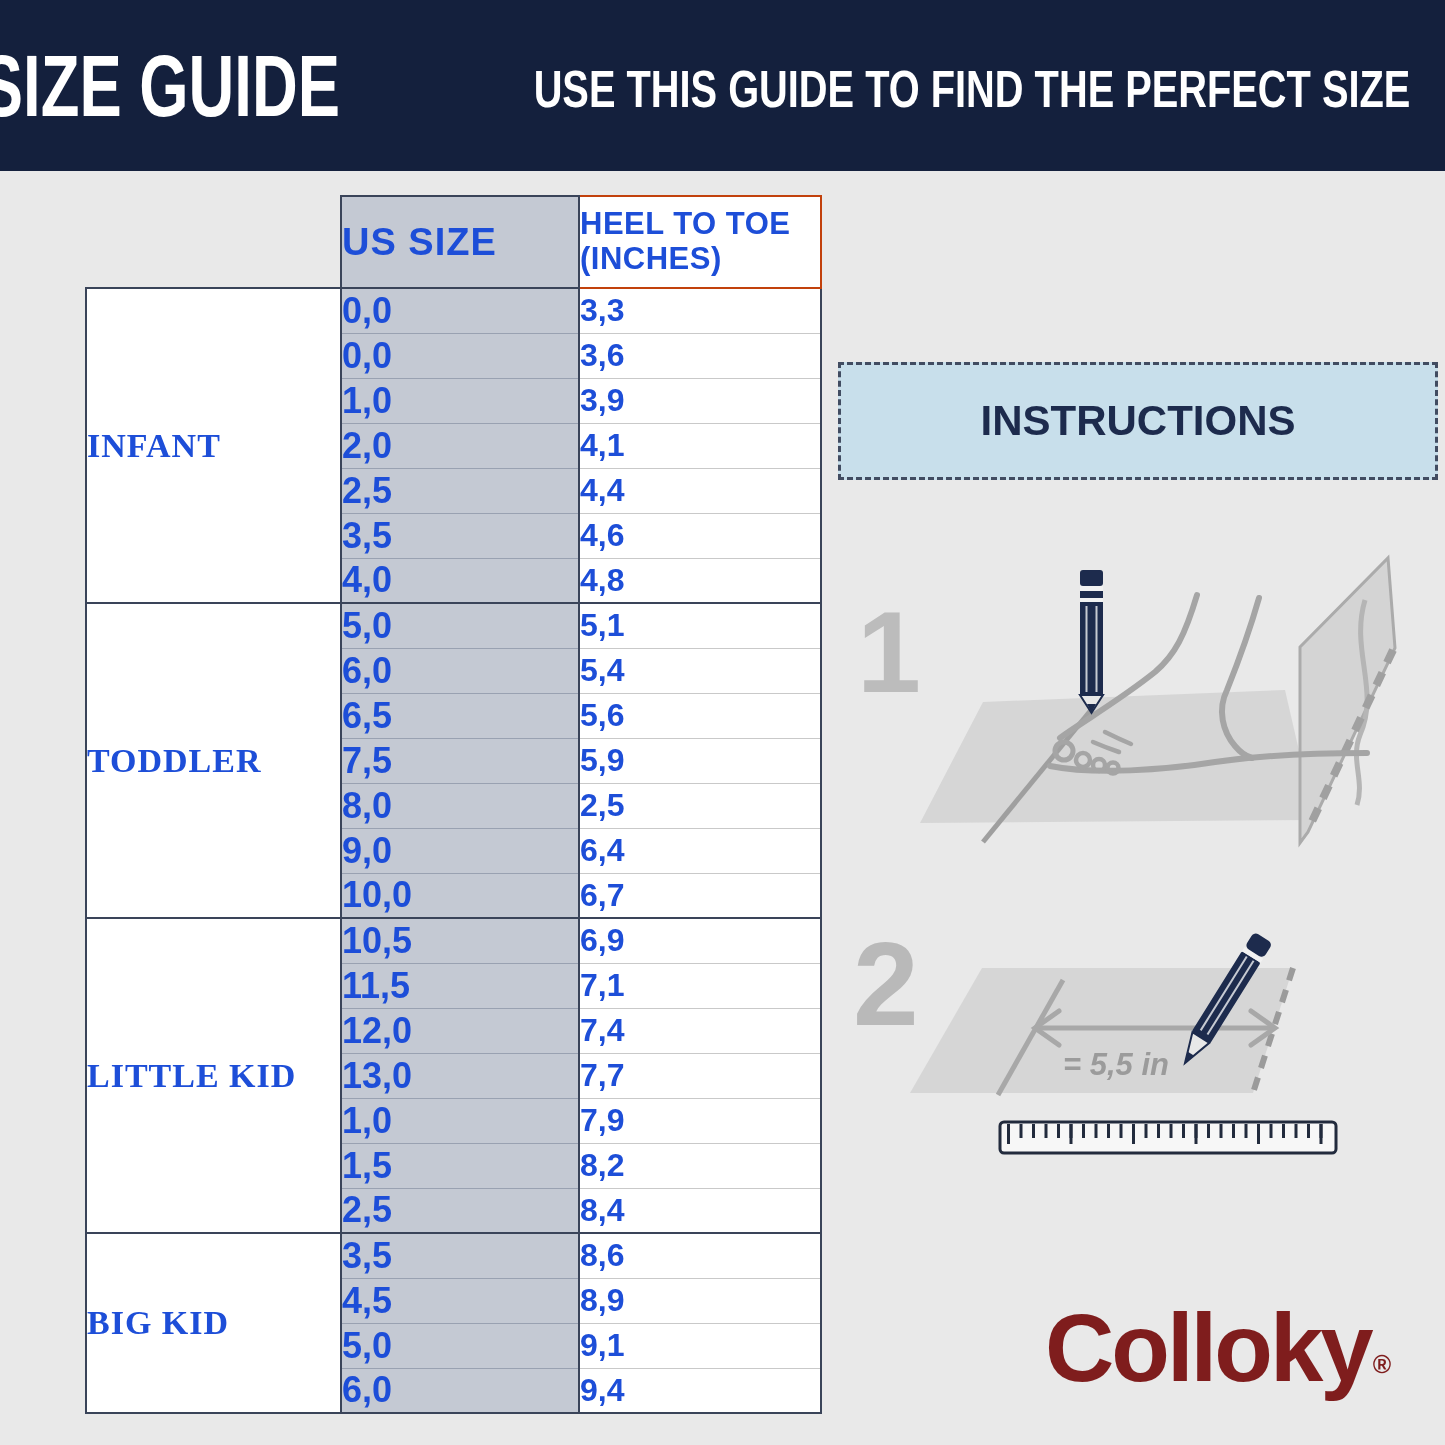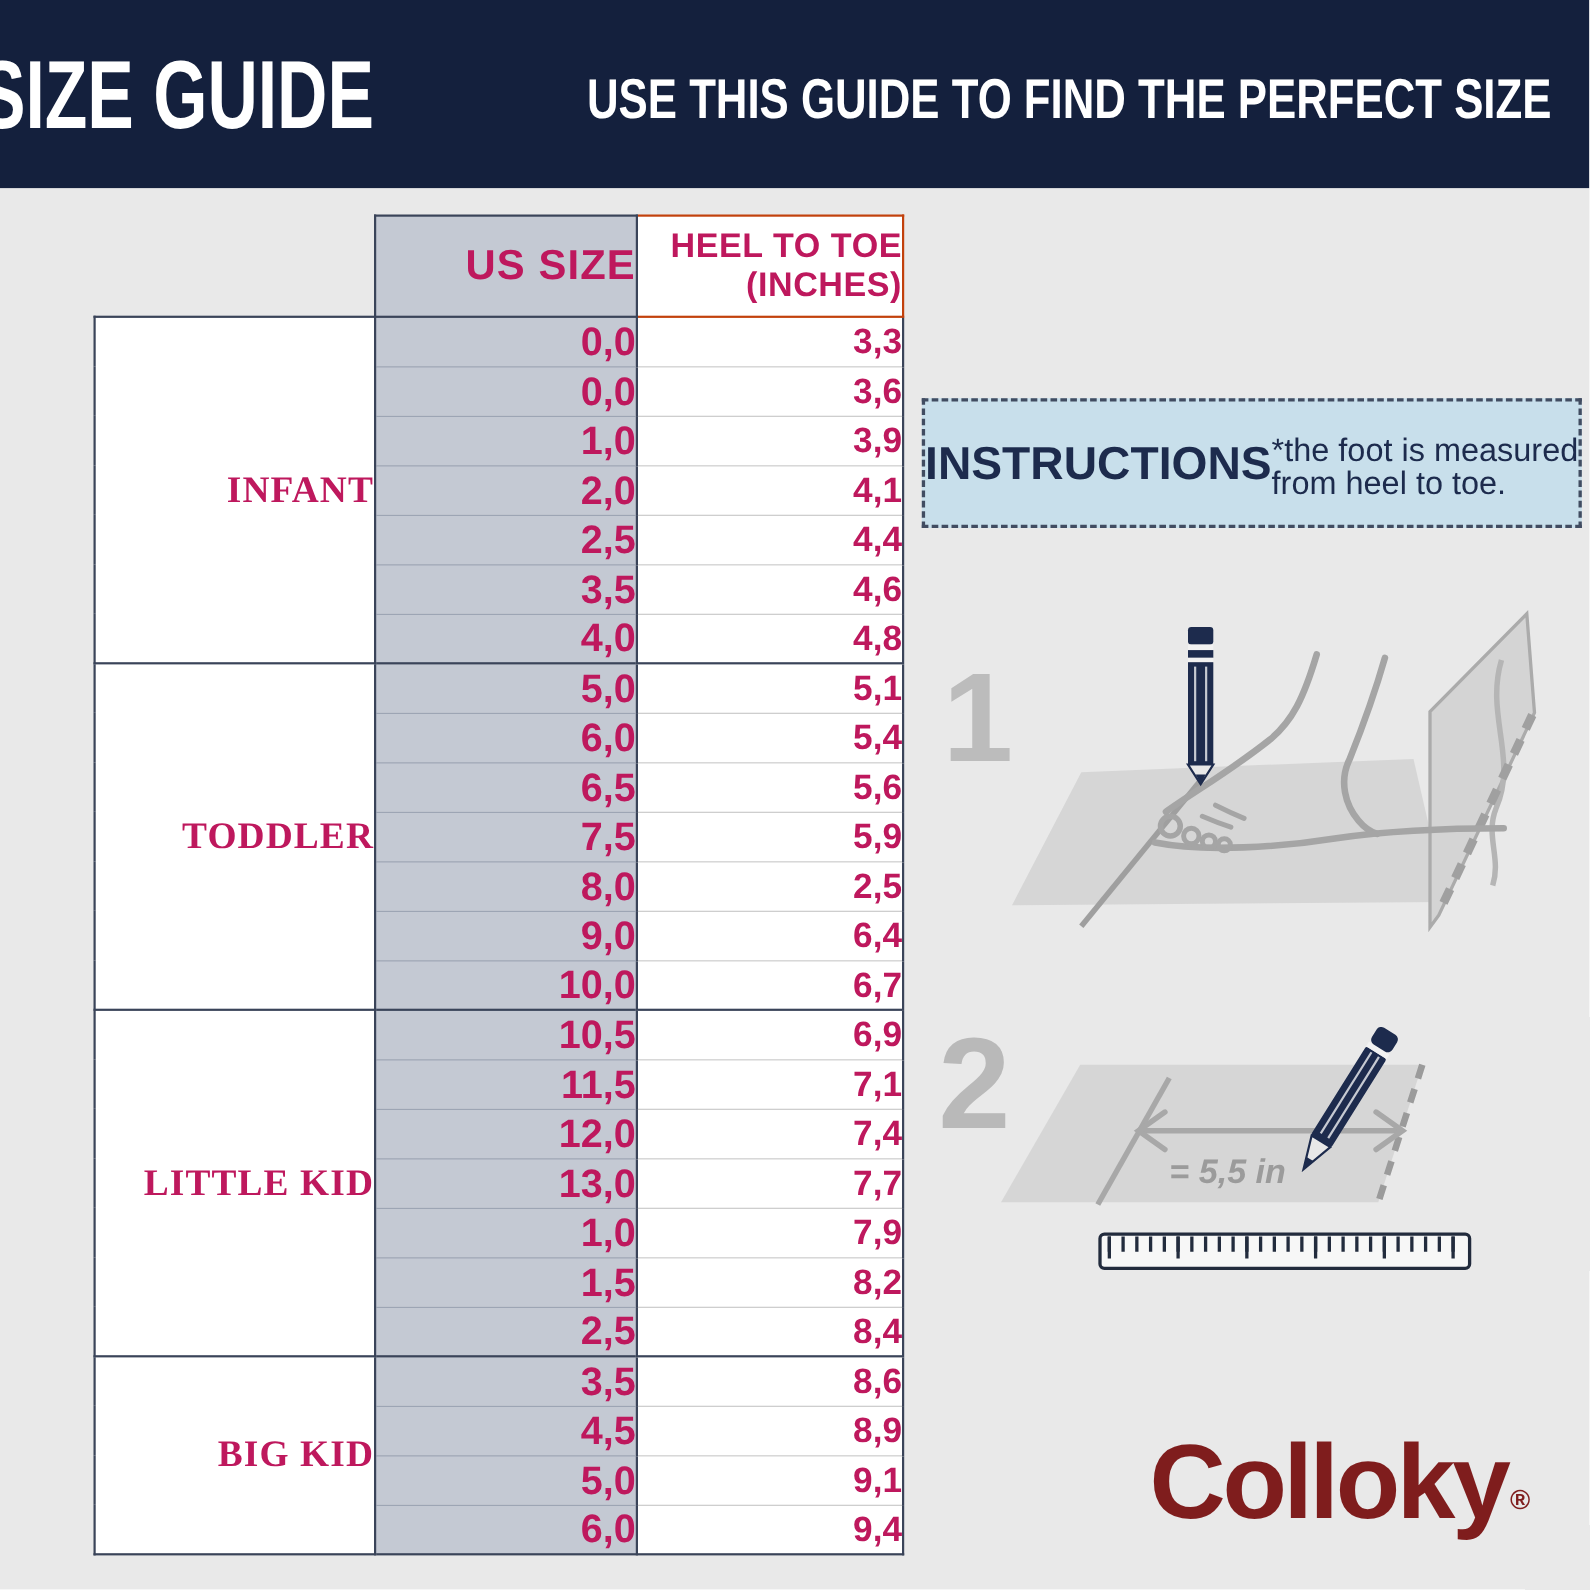--- a/index.html
+++ b/index.html
@@ -27,21 +27,21 @@
   table.size-table {
     position:absolute; left:85px; top:195px;
     border-collapse:collapse; table-layout:fixed;
   }
   table.size-table col.c-cat  { width:255px; }
   table.size-table col.c-us   { width:238px; }
   table.size-table col.c-heel { width:242px; }
   table.size-table thead tr { height:92px; }
   table.size-table tbody tr { height:45px; }
   table.size-table th, table.size-table td {
-    padding:0; text-align:right; vertical-align:middle; color:#be185d;
+    padding:0; text-align:left; vertical-align:middle; color:#1d4ed8;
   }
   th.spacer { border:none; background:transparent; }
   th.us-head {
     background:#c4c9d3; border:2px solid #3a4459;
     font-size:38px; font-weight:bold; letter-spacing:1px;
   }
   th.heel-head {
     background:#ffffff; border:2px solid #c2410c;
     font-size:31px; font-weight:bold; line-height:1.12; letter-spacing:0.5px;
   }
@@ -212,21 +212,20 @@
         </tr>
         <tr>
           <td class="us">6,0</td>
           <td class="heel">9,4</td>
         </tr>
       </tbody>
   </table>
 
   <div class="instructions">
     <div class="ins-title">INSTRUCTIONS</div>
-    <div class="ins-note">*the foot is measured from heel to toe.</div>
   </div>
 
   <svg id="step1" class="step-svg" width="600" height="400" viewBox="0 0 600 400">
     <text x="12" y="172" font-size="115" font-weight="bold" fill="#bcbcbc">1</text>
 
     <polygon points="138,182 440,170 470,300 75,303" fill="#d6d6d6"></polygon>
 
     <line x1="246" y1="190" x2="138" y2="322" stroke="#9f9f9f" stroke-width="5"></line>
 
     <g>

